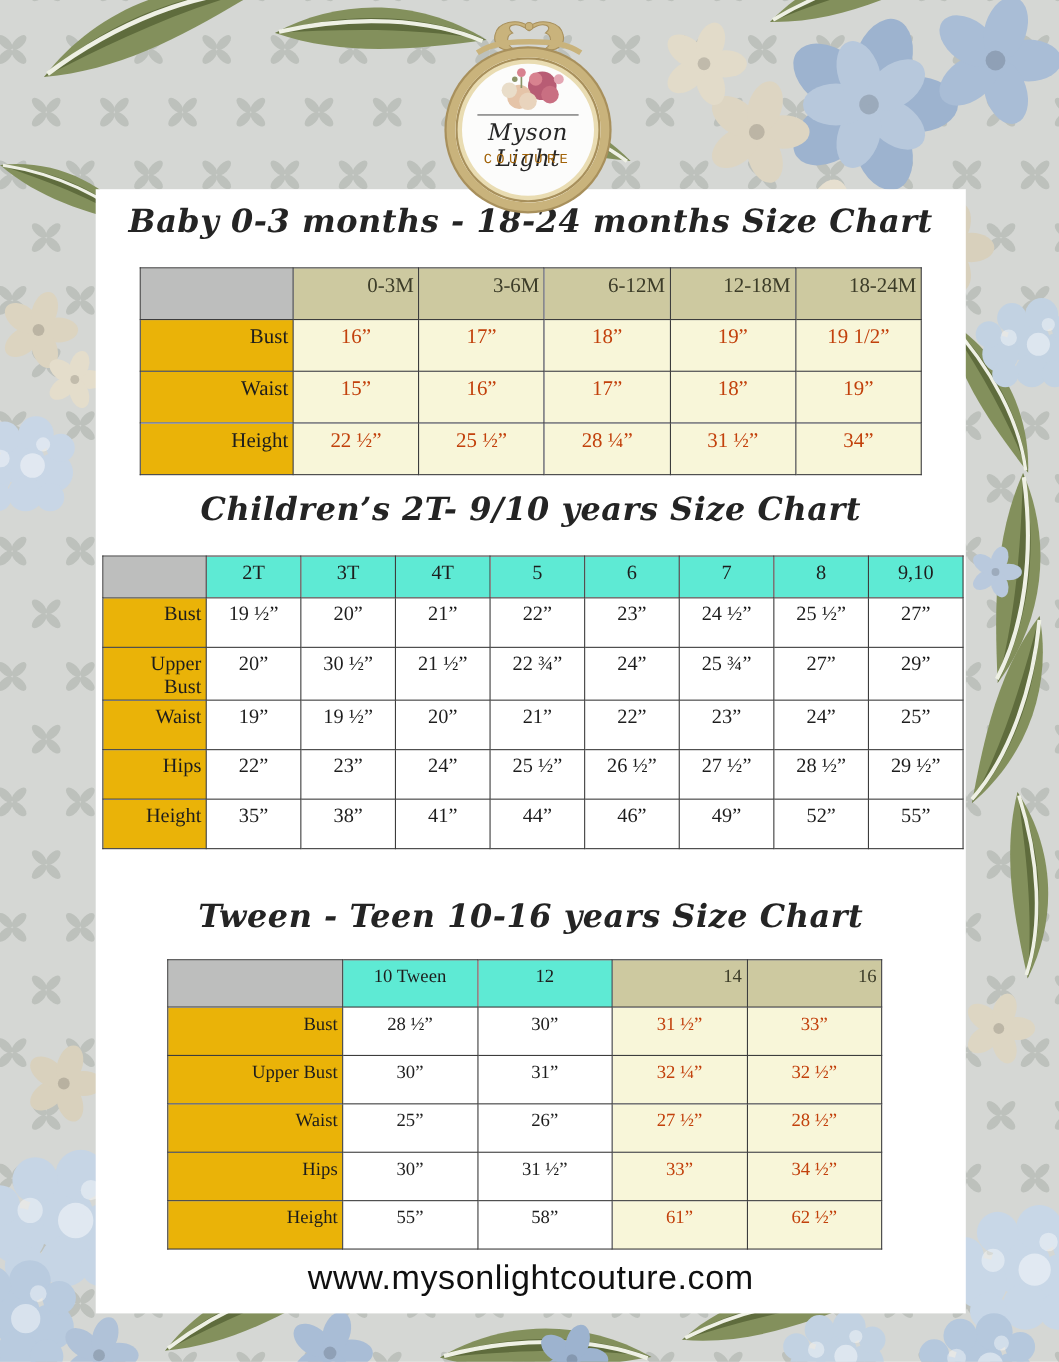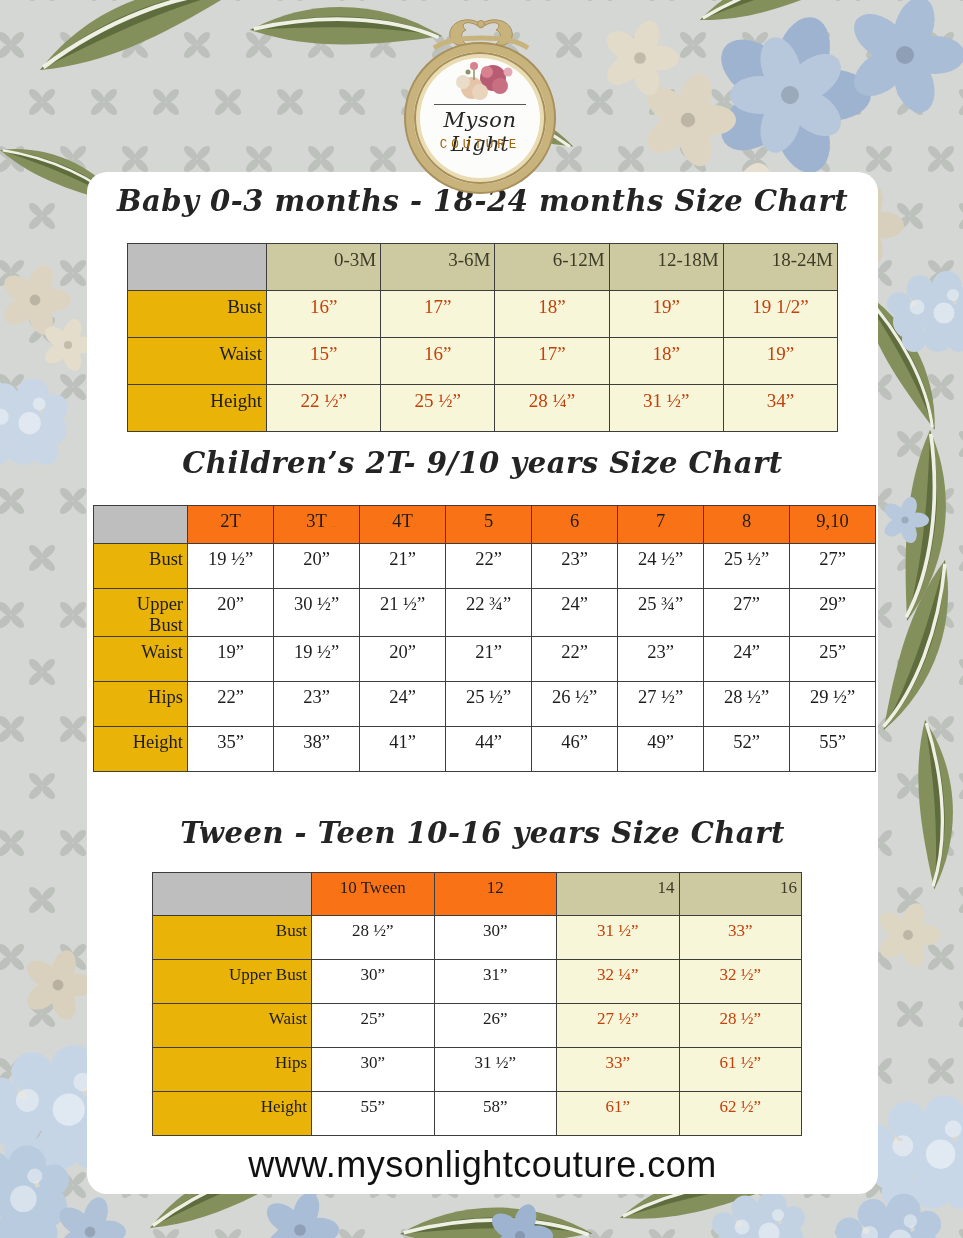--- a/index.html
+++ b/index.html
@@ -2,21 +2,21 @@
 <html><head>
 <meta charset="utf-8">
 <style>
   html,body{margin:0;padding:0;}
   body{width:963px;height:1238px;position:relative;overflow:hidden;
        background:#d5d7d4;font-family:"Liberation Serif",serif;}
   .bg-svg{position:absolute;left:0;top:0;width:963px;height:1238px;display:block;}
 
   
   .panel{position:absolute;left:87px;top:172px;width:791px;height:1022px;
-         background:#ffffff;border-radius:20px;}
+         background:#ffffff;}
 
   
   .logo{position:absolute;left:394px;top:18px;width:174px;height:172px;text-align:center;z-index:5;}
   .logo-crest{position:absolute;left:0;top:0;width:174px;height:40px;}
   .logo-circle{position:absolute;left:12px;top:26px;width:132px;height:132px;border-radius:50%;
                background:#fcfcfb;border:8px solid #c9b37c;
                box-shadow:0 0 0 2px #a8905c, inset 0 0 0 2px #a8905c, inset 0 0 0 6px #e9dcb2;
                overflow:hidden;}
   .logo-flowers{position:absolute;left:16px;top:8px;width:100px;height:46px;}
   .logo-rule{position:absolute;left:20px;top:52px;width:92px;height:1px;background:#555;}
@@ -31,36 +31,36 @@
              font-size:29px;color:#242424;letter-spacing:0.5px;}
   .t1{top:12px;} .t2{top:274px;} .t3{top:644px;}
 
   
   table{border-collapse:collapse;table-layout:fixed;position:absolute;
         font-family:"Liberation Serif",serif;color:#1d1d1d;}
   th,td{border:1.6px solid #3d3d3d;font-weight:400;vertical-align:top;
         padding:5px 4px 0 4px;text-align:center;overflow:hidden;}
   th.rowlabel,td.rowlabel{text-align:right;padding-left:9px;background:#eab308;}
   .corner{background:#bdbebd;}
-  .hdr.gray{background:#f97316;}
+  .hdr.gray{background:#5eead4;}
   .hdr.accent{background:#cdc9a0;color:#3c3c28;text-align:right;}
   td.accent{background:#f8f6d9;color:#c2410c;}
   .tbl-baby{left:40px;top:71px;width:711px;font-size:19px;}
   .tbl-baby th{height:41px;} .tbl-baby td{height:41px;}
   .tbl-baby th:first-child{width:130px;}
   .tbl-children{left:6px;top:333px;width:783px;font-size:18.5px;}
   .tbl-children th{height:32px;} .tbl-children td{height:39px;}
   .tbl-children th:first-child{width:85px;}
   .tbl-tween{left:65px;top:700px;width:650px;font-size:17px;}
   .tbl-tween th{height:37px;} .tbl-tween td{height:38px;}
   .tbl-tween th:first-child{width:150px;}
 
   
   .footer-url{position:absolute;top:972px;width:100%;text-align:center;
-              font-family:"Liberation Sans",sans-serif;font-size:36px;color:#101010;
+              font-family:"Liberation Sans",sans-serif;font-size:31px;color:#101010;
               letter-spacing:0.5px;}
 </style>
 </head>
 <body>
 
 <svg class="bg-svg" viewBox="0 0 963 1238" aria-hidden="true">
   <defs>
     <g id="x4" fill="#bdc1bc">
       <ellipse rx="8.5" ry="4.2" transform="rotate(45) translate(9 0)"></ellipse>
       <ellipse rx="8.5" ry="4.2" transform="rotate(135) translate(9 0)"></ellipse>
@@ -719,21 +719,21 @@
           <td>25”</td>
           <td>26”</td>
           <td class="accent">27 ½”</td>
           <td class="accent">28 ½”</td>
         </tr>
         <tr>
           <td class="rowlabel">Hips</td>
           <td>30”</td>
           <td>31 ½”</td>
           <td class="accent">33”</td>
-          <td class="accent">61 ½”</td>
+          <td class="accent">34 ½”</td>
         </tr>
         <tr>
           <td class="rowlabel">Height</td>
           <td>55”</td>
           <td>58”</td>
           <td class="accent">61”</td>
           <td class="accent">62 ½”</td>
         </tr>
       </tbody>
     </table>

